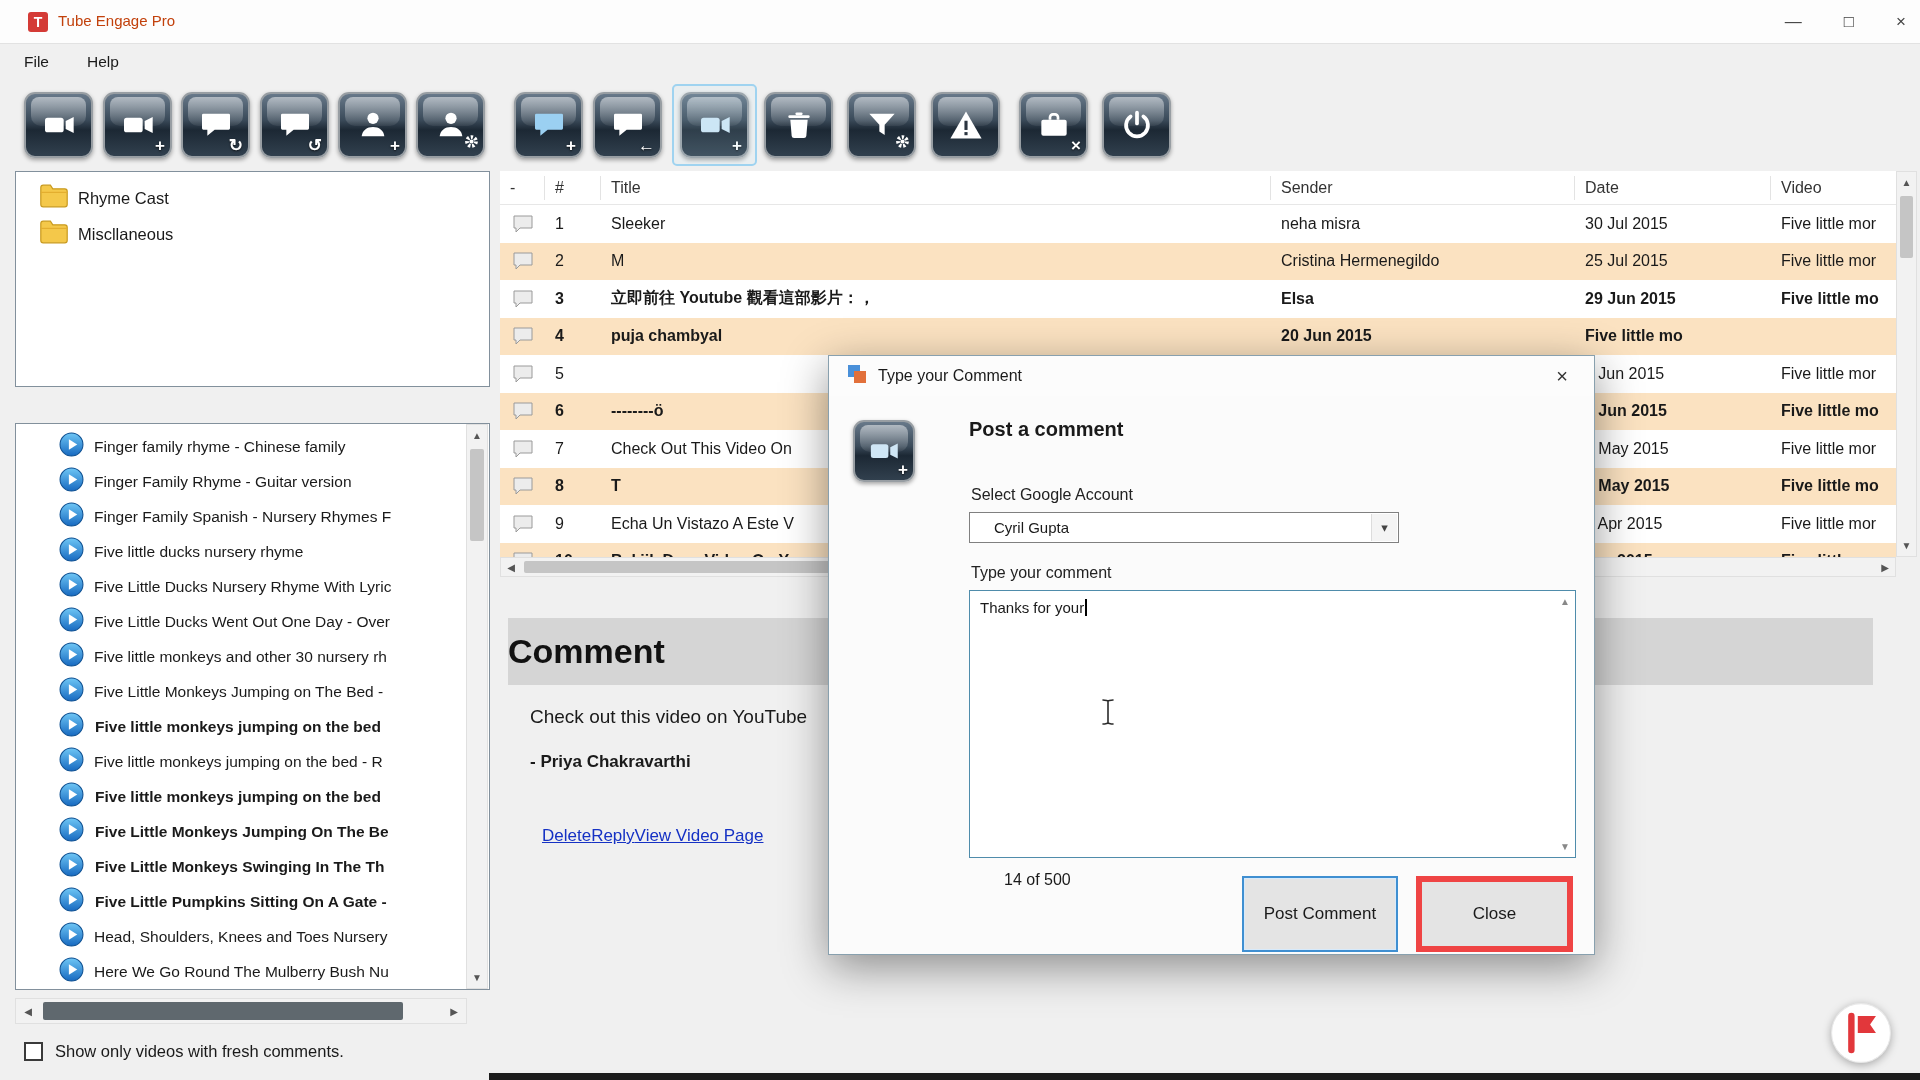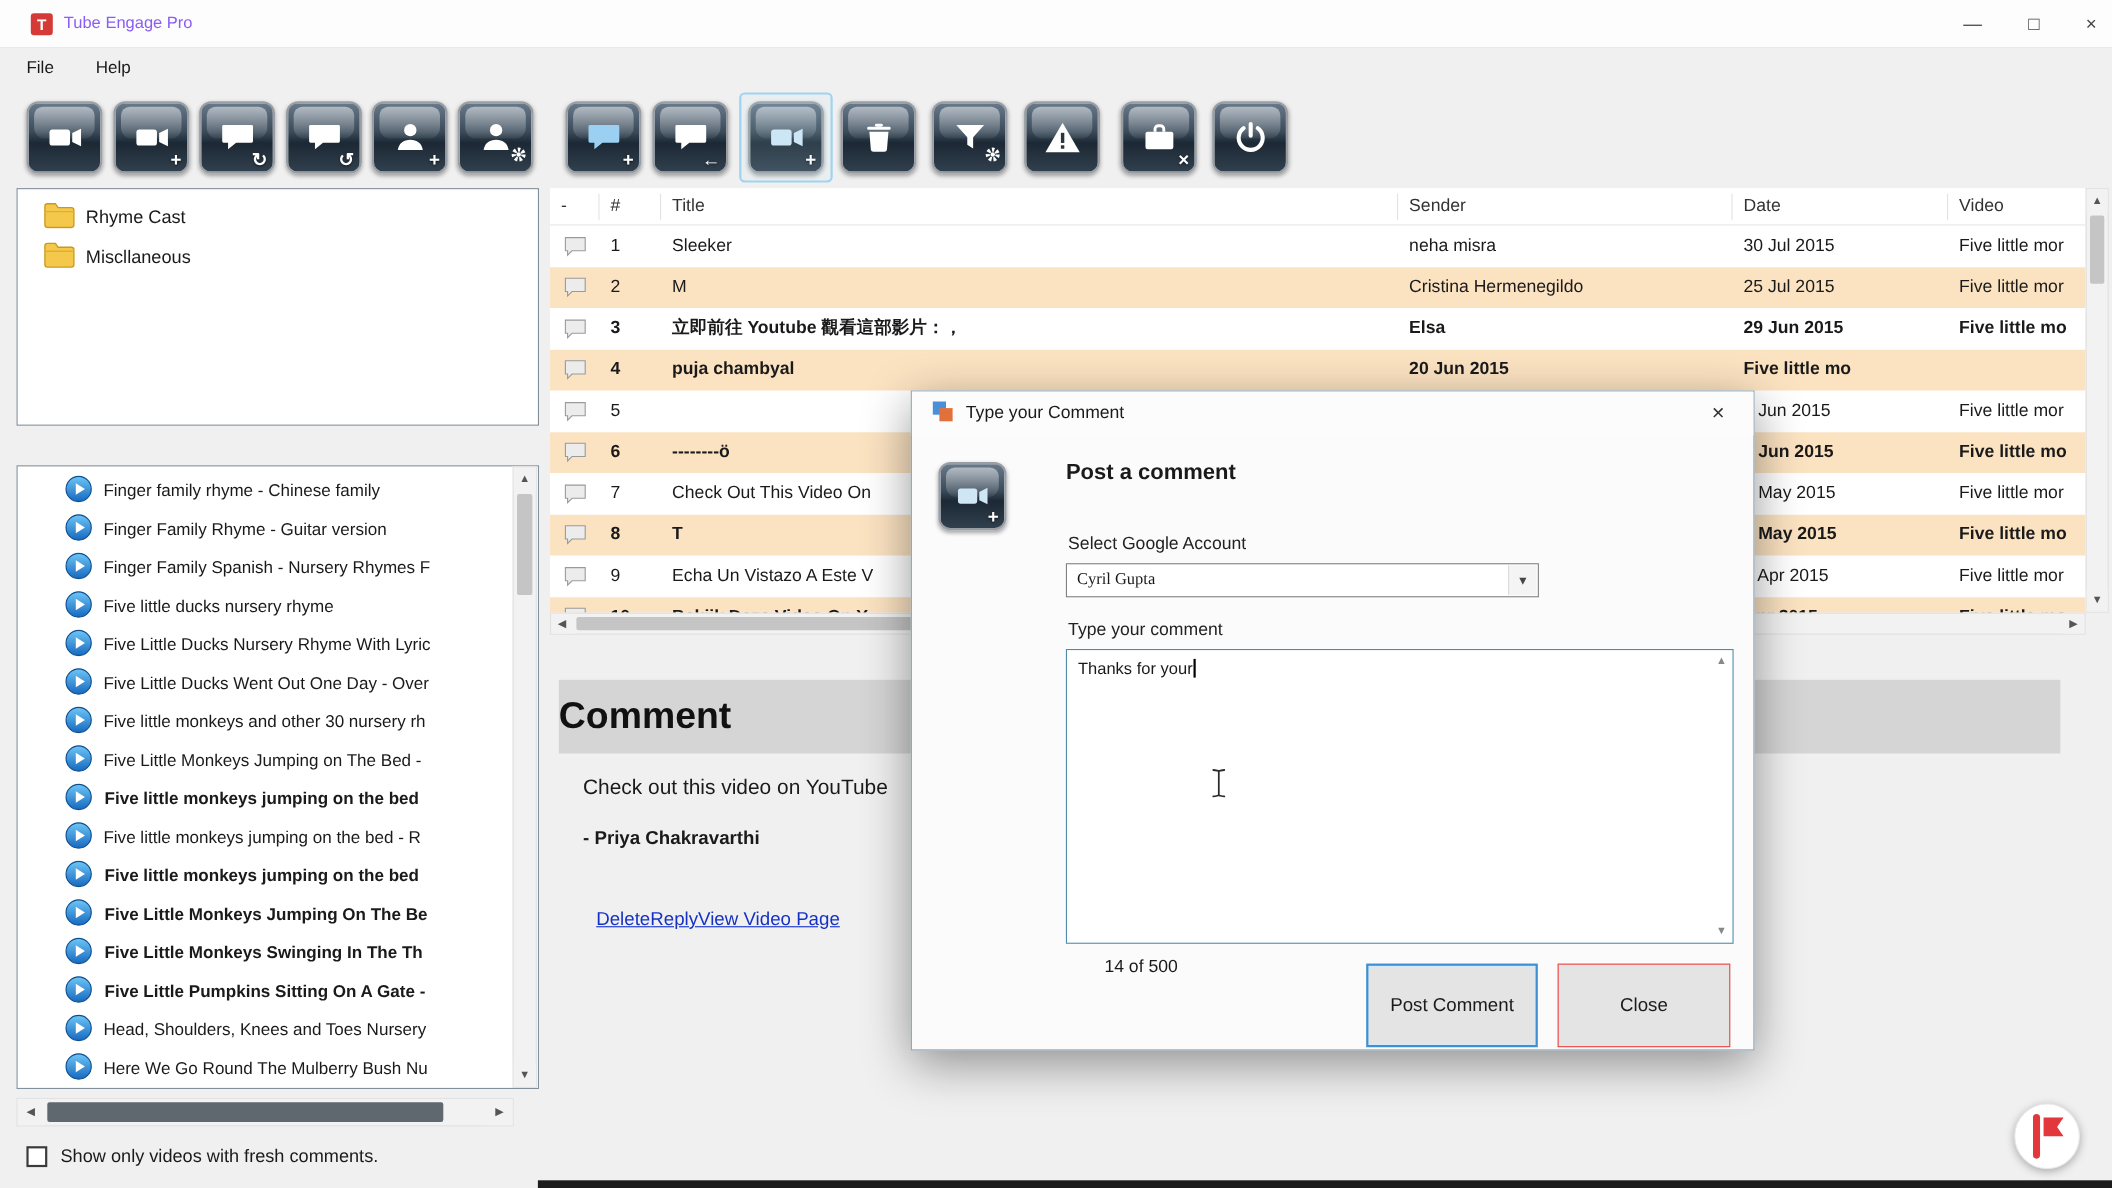--- a/index.html
+++ b/index.html
@@ -2,21 +2,21 @@
 <html><head>
 <meta charset="utf-8">
 <style>
   *{margin:0;padding:0;box-sizing:border-box;}
   html,body{width:1920px;height:1080px;}
   body{position:relative;font-family:"Liberation Sans",sans-serif;background:#f0f0f0;overflow:hidden;color:#1a1a1a;}
 
   
   .titlebar{position:absolute;left:0;top:0;width:1920px;height:44px;background:#fdfdfd;border-bottom:1px solid #e2e2e2;}
   .app-icon{position:absolute;left:28px;top:12px;width:20px;height:20px;background:#d43b36;border-radius:3px;color:#fff;font-weight:bold;font-size:14px;text-align:center;line-height:20px;}
-  .app-title{position:absolute;left:58px;top:12px;font-size:15px;color:#8b5cf6;}
+  .app-title{position:absolute;left:58px;top:12px;font-size:15px;color:#c2410c;}
   .win-controls{position:absolute;right:14px;top:0;height:44px;display:flex;align-items:center;gap:42px;color:#444;}
   .win-controls span{font-size:17px;cursor:default;}
 
   
   .menubar{position:absolute;left:0;top:44px;width:1920px;height:36px;background:#f0f0f0;display:flex;align-items:center;padding-left:24px;gap:38px;font-size:15.5px;}
 
   
   .toolbar{position:absolute;left:0;top:80px;width:1920px;height:91px;background:#f0f0f0;}
   .tbtn{position:absolute;top:12px;width:69px;height:66px;border-radius:11px;border:2px solid #989ea3;
     background:linear-gradient(180deg,#68798a 0%,#3a4a59 42%,#1c2834 58%,#31404e 100%);
@@ -70,30 +70,30 @@
   .comment-links a{color:#1531c4;text-decoration:underline;cursor:pointer;}
 
   
   .dialog{position:absolute;left:828px;top:355px;width:767px;height:600px;background:#fbfbfb;border:1px solid #88a0ae;box-shadow:0 12px 42px rgba(0,0,0,.42);z-index:50;}
   .dlg-titlebar{position:absolute;left:0;top:0;width:100%;height:40px;background:#fcfcfc;display:flex;align-items:center;padding-left:18px;gap:11px;}
   .dlg-title{font-size:16px;color:#1a1a1a;}
   .dlg-close{position:absolute;right:14px;top:6px;width:36px;height:28px;display:flex;align-items:center;justify-content:center;font-size:20px;color:#333;}
   .dlg-icon{position:absolute;left:24px;top:64px;width:62px;height:62px;}
   .dlg-heading{position:absolute;left:140px;top:62px;font-size:20px;font-weight:bold;}
   .dlg-label{position:absolute;font-size:16px;color:#222;}
-  .combo{position:absolute;left:140px;top:156px;width:430px;height:31px;background:#fff;border:1px solid #808080;display:flex;align-items:center;padding-left:9px;font-size:15px;font-family:Liberation Serif, serif;}
+  .combo{position:absolute;left:140px;top:156px;width:430px;height:31px;background:#fff;border:1px solid #808080;display:flex;align-items:center;padding-left:24px;font-size:15px;}
   .combo-arrow{position:absolute;right:1px;top:1px;width:26px;height:27px;display:flex;align-items:center;justify-content:center;color:#444;font-size:13px;background:#f4f4f4;border-left:1px solid #dcdcdc;}
   .txtarea{position:absolute;left:140px;top:234px;width:607px;height:268px;background:#fff;border:1px solid #4f8cab;padding:8px 10px;font-size:15px;}
   .caret{display:inline-block;width:1.5px;height:17px;background:#000;vertical-align:-3px;margin-left:1px;}
   .ta-up{position:absolute;top:5px;right:5px;font-size:10px;color:#888;}
   .ta-down{position:absolute;bottom:5px;right:5px;font-size:10px;color:#888;}
   .dlg-counter{position:absolute;left:146px;top:515px;font-size:16px;margin-left:29px;}
   .dlg-btn{position:absolute;top:520px;height:76px;display:flex;align-items:center;justify-content:center;font-size:17px;background:#e4e4e4;}
   .btn-post{left:413px;width:156px;border:2px solid #3f8fd1;box-shadow:0 0 0 1px #d7eafb inset;}
-  .btn-close{left:587px;width:157px;border:1px solid #ef4444;}
+  .btn-close{left:587px;width:157px;border:6px solid #ef4444;}
 
   
   .dark-bottom{position:absolute;left:489px;top:1073px;width:1431px;height:7px;background:#1c1c1c;}
   .brand-logo{position:absolute;left:1830px;top:1002px;width:62px;height:62px;z-index:40;filter:drop-shadow(0 2px 4px rgba(0,0,0,.3));}
   .mouse-cursor{position:absolute;left:1100px;top:698px;z-index:60;}
 </style>
 </head>
 <body>
 
 <div class="titlebar">

